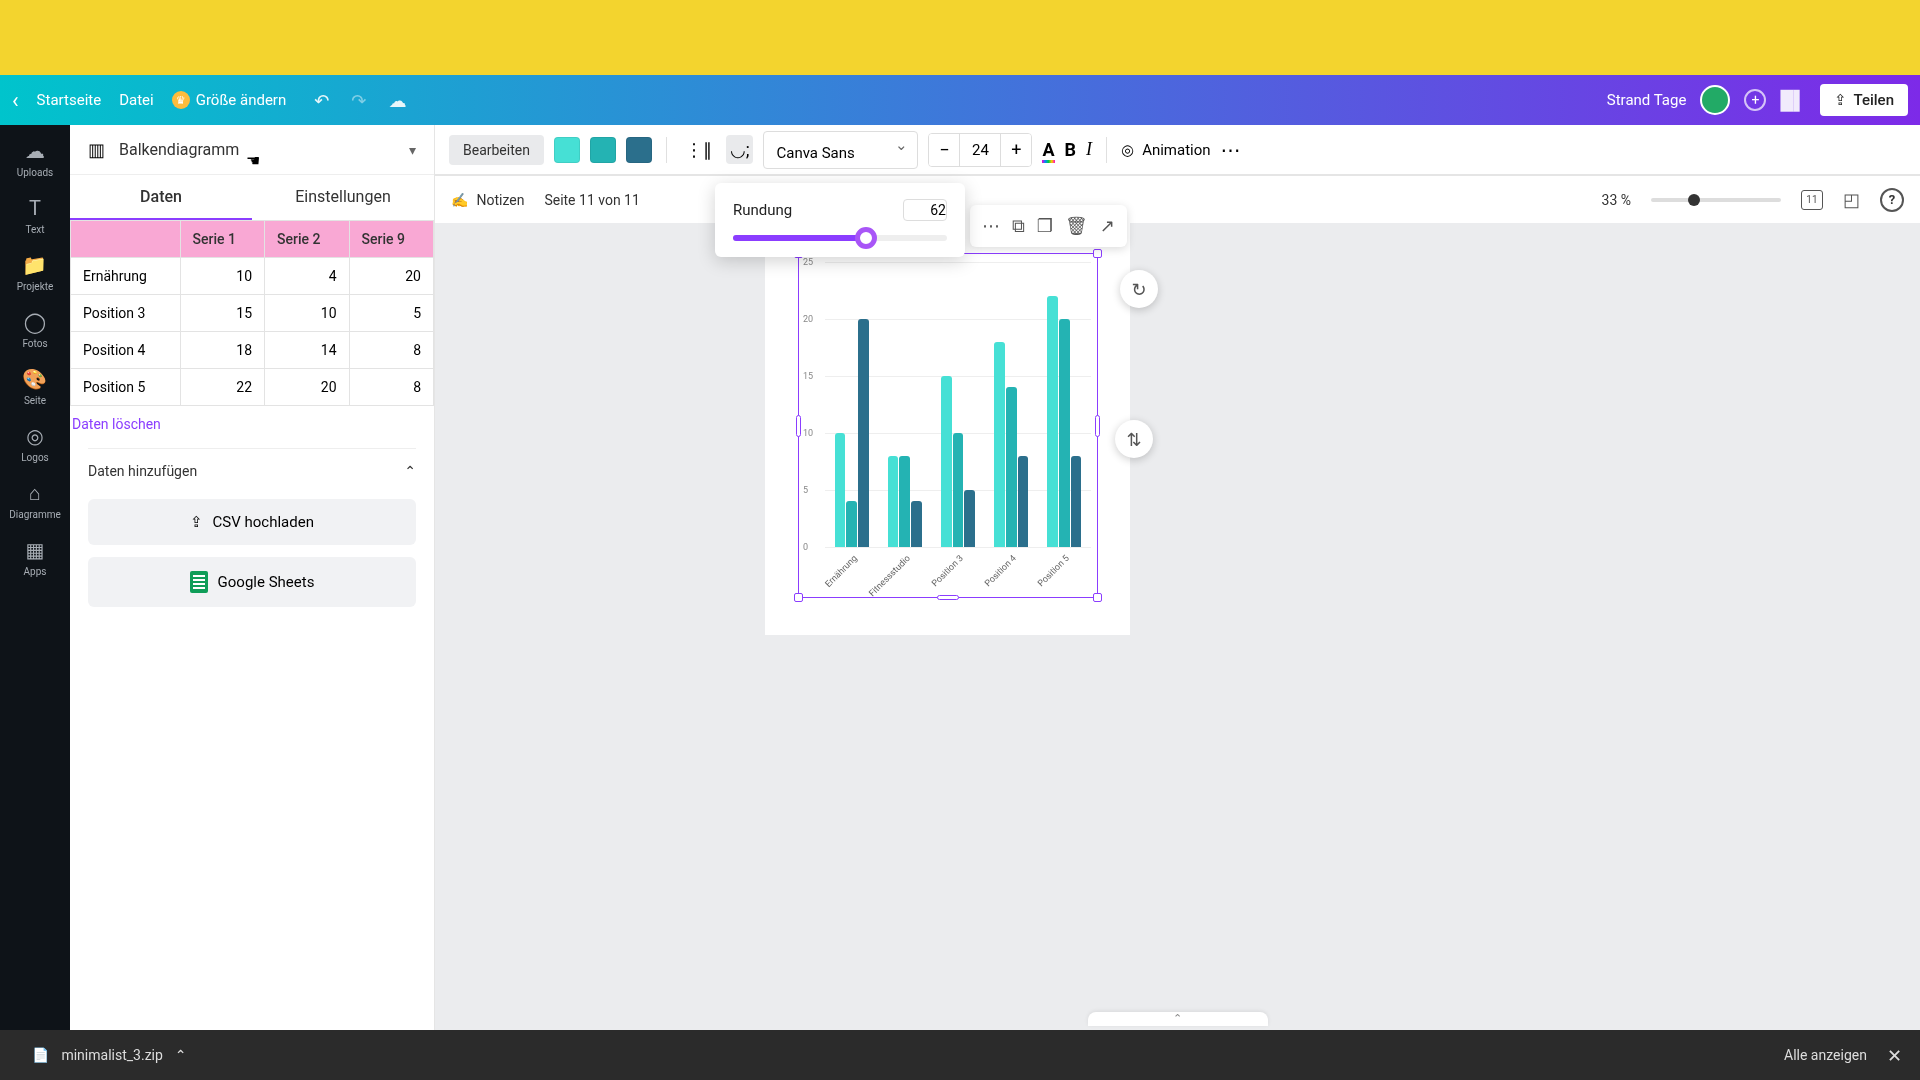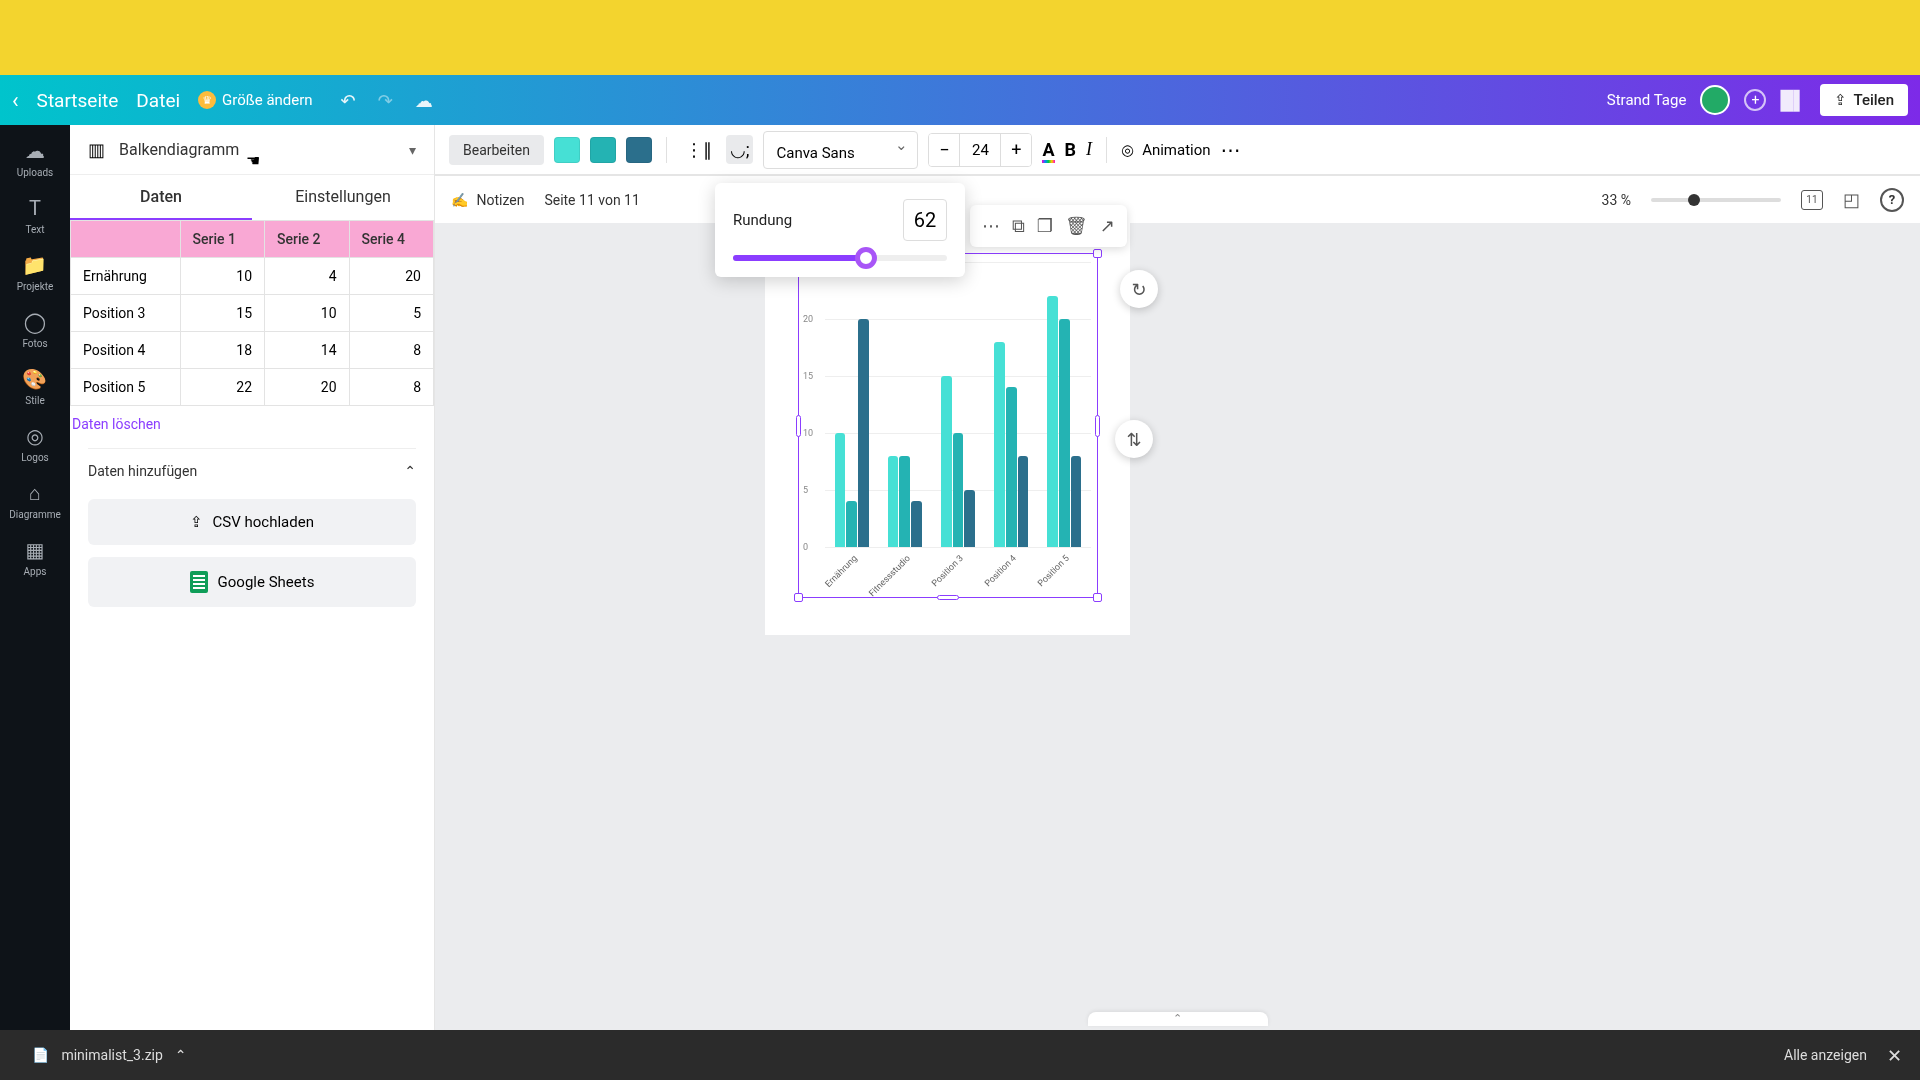--- a/index.html
+++ b/index.html
@@ -3,21 +3,21 @@
 <meta charset="utf-8">
 <style>
   *{box-sizing:border-box;margin:0;padding:0;font-family:-apple-system,BlinkMacSystemFont,"Segoe UI",Roboto,sans-serif;}
   body{background:#f3d42e;overflow:hidden;}
   .app{position:absolute;top:75px;left:0;right:0;bottom:50px;background:#fff;display:flex;flex-direction:column;}
   
   
   .header{height:50px;background:linear-gradient(90deg,#00c4cc 0%,#7d2ae8 100%);display:flex;align-items:center;padding:0 12px;color:#fff;}
   .header-left{display:flex;align-items:center;gap:18px;}
   .back-btn{cursor:pointer;font-size:22px;}
-  .hdr-link{font-size:19px;cursor:pointer;}
+  .hdr-link{font-size:15px;cursor:pointer;}
   .resize-btn{display:flex;align-items:center;gap:6px;cursor:pointer;font-size:15px;}
   .crown{width:18px;height:18px;border-radius:50%;background:#fdbc3c;display:flex;align-items:center;justify-content:center;font-size:11px;}
   .header-center{display:flex;gap:22px;margin-left:28px;}
   .hico{font-size:18px;cursor:pointer;opacity:.9;}
   .hico.dim{opacity:.45;}
   .header-right{margin-left:auto;display:flex;align-items:center;gap:14px;}
   .doc-title{font-size:15px;}
   .avatar{width:30px;height:30px;border-radius:50%;background:#2a6 center/cover;border:2px solid #fff;}
   .plus-collab{width:22px;height:22px;border:2px solid rgba(255,255,255,.7);border-radius:50%;display:flex;align-items:center;justify-content:center;font-size:14px;cursor:pointer;}
   .share-btn{background:#fff;color:#222;border-radius:4px;padding:7px 14px;font-size:15px;font-weight:500;display:flex;align-items:center;gap:7px;cursor:pointer;}
@@ -73,21 +73,21 @@
   .ital{font-style:italic;font-size:18px;font-family:serif;cursor:pointer;}
   .anim-btn{display:flex;align-items:center;gap:8px;font-size:15px;cursor:pointer;}
   .more-dots{font-size:20px;cursor:pointer;letter-spacing:2px;}
   .ctx-ico{font-size:18px;cursor:pointer;padding:4px;}
   .ctx-ico.sel{background:#e9eaec;border-radius:4px;}
 
   
   .popover{position:absolute;top:58px;left:280px;width:250px;background:#fff;border-radius:6px;box-shadow:0 4px 18px rgba(0,0,0,.18);padding:16px 18px;z-index:20;}
   .pop-row{display:flex;justify-content:space-between;align-items:center;margin-bottom:14px;}
   .pop-label{font-size:15px;color:#222;}
-  .pop-val{width:44px;height:42px;border:1px solid #ddd;border-radius:4px;text-align:center;font-size:20px;}
+  .pop-val{width:44px;height:22px;border:1px solid #ddd;border-radius:4px;text-align:right;font-size:14px;}
   .slider{position:relative;height:6px;background:#eee;border-radius:3px;}
   .slider-fill{position:absolute;left:0;top:0;bottom:0;background:#8b3dff;border-radius:3px;}
   .slider-thumb{position:absolute;top:50%;width:22px;height:22px;background:#fff;border:5px solid #a855f7;border-radius:50%;transform:translate(-50%,-50%);cursor:grab;}
 
   
   .sel-actions{position:absolute;top:80px;left:535px;background:#fff;border-radius:6px;box-shadow:0 2px 10px rgba(0,0,0,.15);display:flex;gap:4px;padding:6px 8px;z-index:15;}
   .sa{font-size:18px;cursor:pointer;padding:4px;color:#555;}
 
   
   .page{position:absolute;top:60px;left:330px;width:365px;height:450px;background:#fff;}
@@ -172,21 +172,21 @@
       <div class="rail-item">
           <span class="ri">📁</span>
           <span>Projekte</span>
         </div>
       <div class="rail-item">
           <span class="ri">◯</span>
           <span>Fotos</span>
         </div>
       <div class="rail-item">
           <span class="ri">🎨</span>
-          <span>Stile</span>
+          <span>Seite</span>
         </div>
       <div class="rail-item">
           <span class="ri">◎</span>
           <span>Logos</span>
         </div>
       <div class="rail-item">
           <span class="ri">⌂</span>
           <span>Diagramme</span>
         </div>
       <div class="rail-item">
@@ -206,21 +206,21 @@
         <div class="tab">Einstellungen</div>
       </div>
       <span class="cursor-pointer">☚</span>
       <div class="table-wrap">
         <table>
           <tbody>
               <tr>
             <th></th>
             <th>Serie 1</th>
             <th>Serie 2</th>
-            <th>Serie 4</th>
+            <th>Serie 9</th>
           </tr>
           <tr>
             <td>Ernährung</td>
             <td class="num">10</td>
             <td class="num">4</td>
             <td class="num">20</td>
           </tr>
           <tr>
             <td>Position 3</td>
             <td class="num">15</td>

